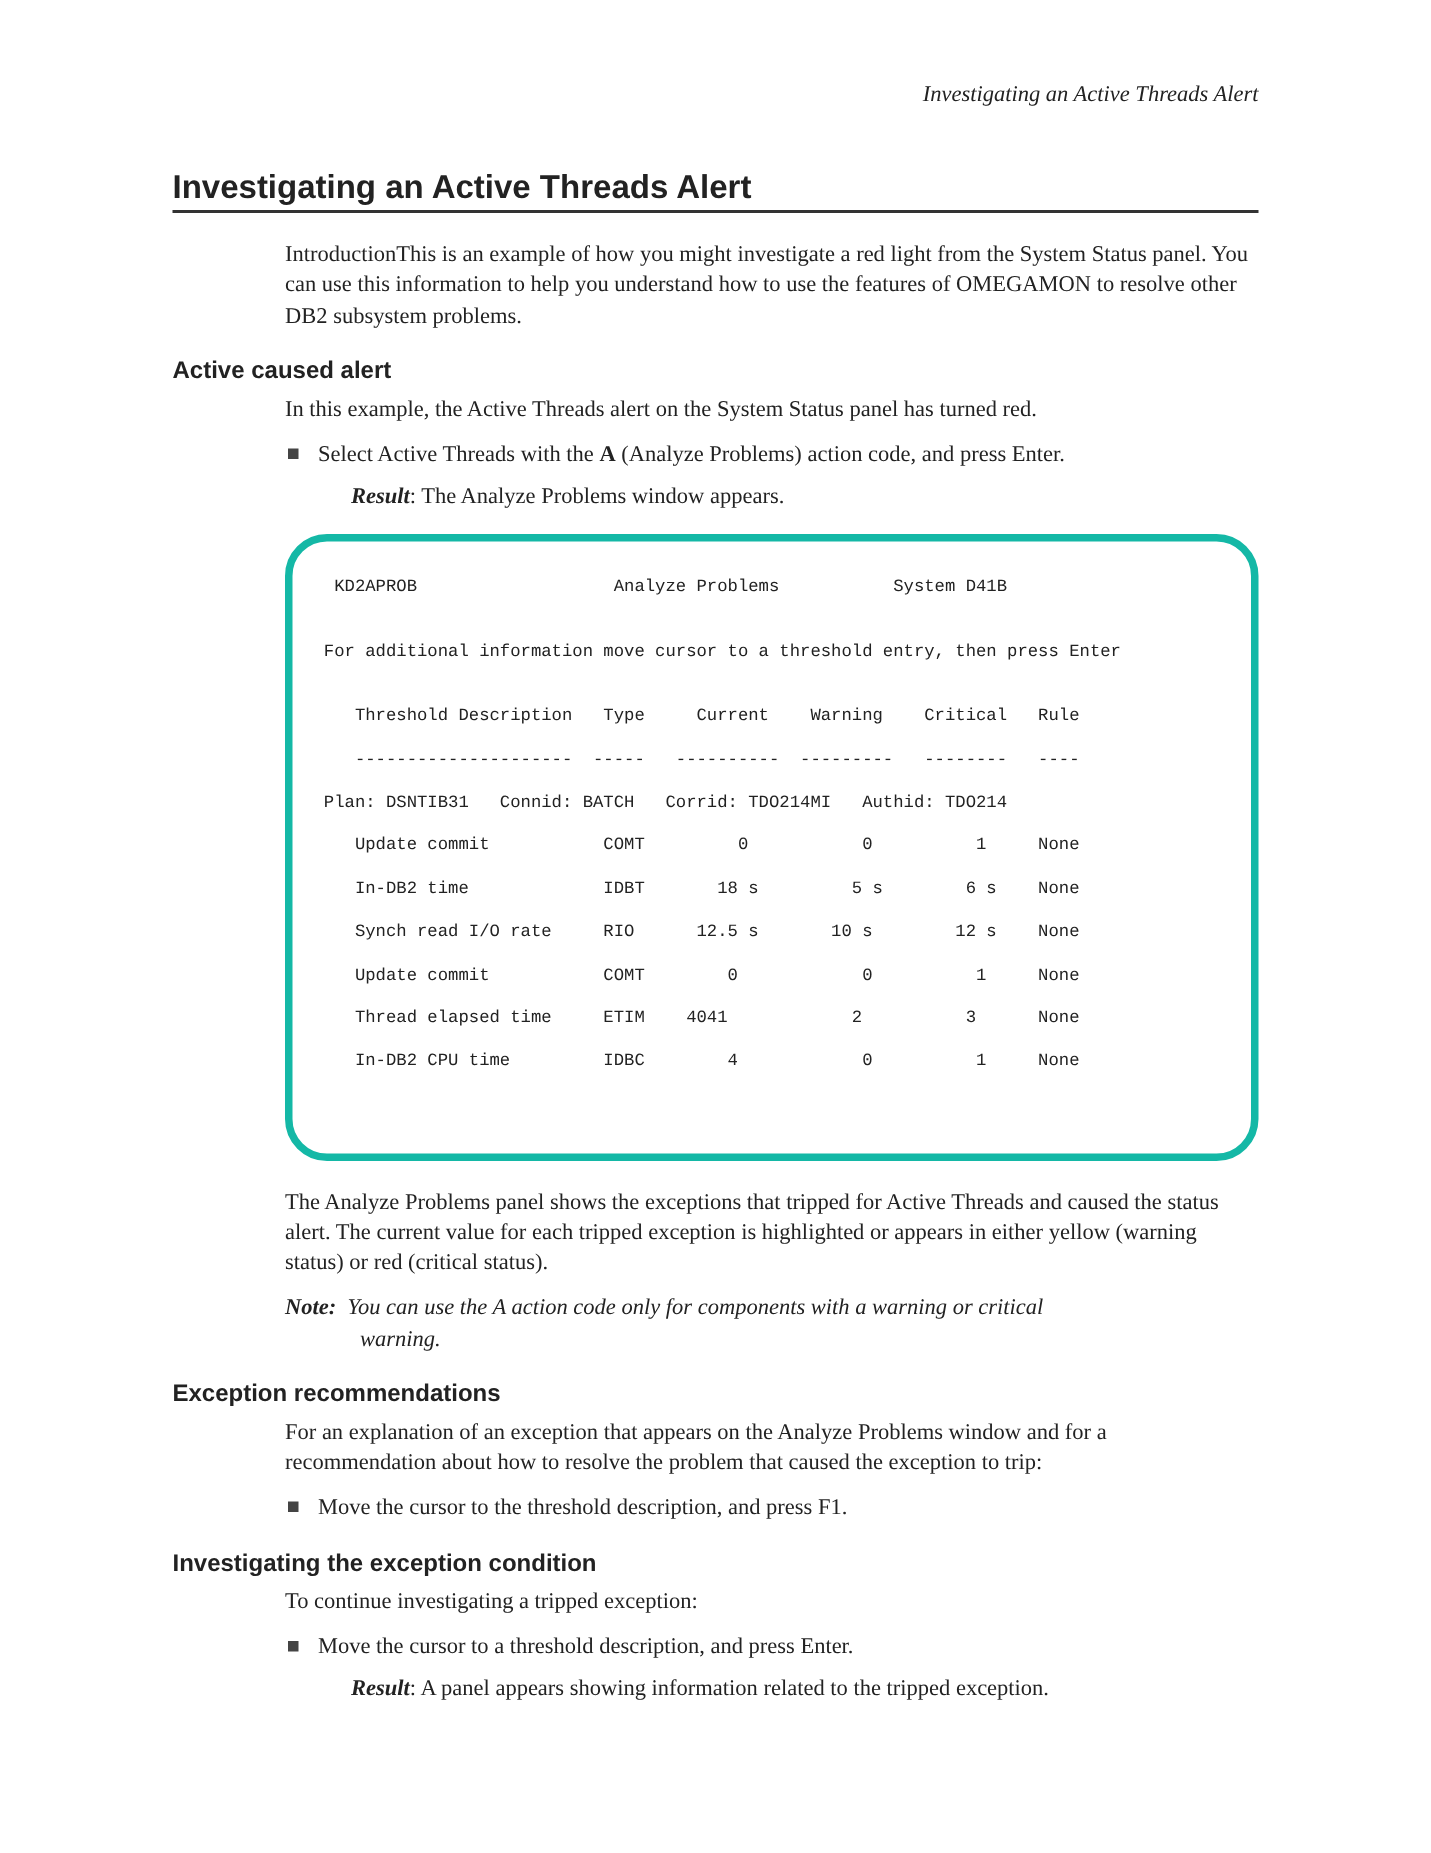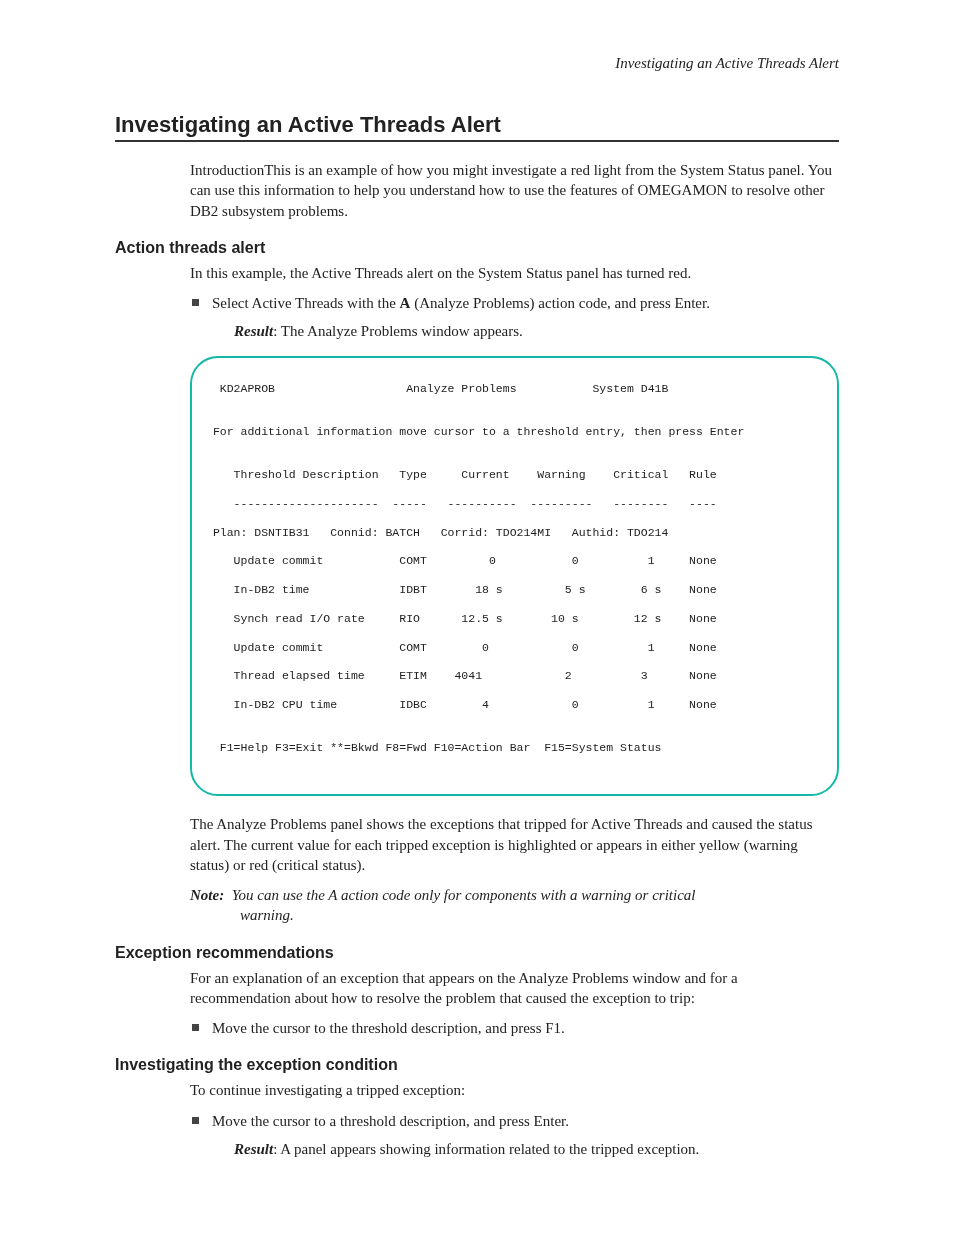--- a/index.html
+++ b/index.html
@@ -64,21 +64,21 @@
   }
   .result-line { margin: 8px 0 8px 22px; }
   .result-label { font-style: italic; font-weight: bold; text-align: right; }
   .note-block { margin: 10px 0 9px 0; }
   .note-label { font-style: italic; font-weight: bold; }
   .note-text { font-style: italic; display: inline; }
   .note-indent { margin-left: 50px; font-style: italic; }
   .terminal-wrap {
     margin: 14px 0 18px 0;
     padding: 10px 14px 10px 14px;
-    border: 2px solid #14b8a6;
+    border: 5px solid #14b8a6;
     border-radius: 28px;
     font-family: "Courier New", monospace;
     font-size: 11.5px;
     line-height: 1.25;
     white-space: pre;
     overflow: hidden;
   }
   .terminal-wrap .tline { white-space: pre; }
   .bold { font-weight: bold; }
 </style>
@@ -86,21 +86,21 @@
 <body>
 
 <div class="page">
 
   <div class="running-head">Investigating an Active Threads Alert</div>
 
   <h1 class="section-title">Investigating an Active Threads Alert</h1>
 
   <div class="body-block intro">IntroductionThis is an example of how you might investigate a red light from the System Status panel. You can use this information to help you understand how to use the features of OMEGAMON to resolve other DB2 subsystem problems.</div>
 
-  <h2 class="subhead">Action threads alert</h2>
+  <h2 class="subhead">Active caused alert</h2>
   <div class="body-block">
     <div class="para">In this example, the Active Threads alert on the System Status panel has turned red.</div>
     <ul class="square">
       <li>
         <span>Select Active Threads with the </span><span class="bold">A</span><span> (Analyze Problems) action code, and press Enter.</span>
         <div class="result-line">
           <span class="result-label">Result</span><span>: The Analyze Problems window appears.</span>
         </div>
       </li>
     </ul>
@@ -113,21 +113,20 @@
 <div class="tline">    Threshold Description   Type     Current    Warning    Critical   Rule</div>
 <div class="tline">    ---------------------  -----   ----------  ---------   --------   ----</div>
 <div class="tline"> Plan: DSNTIB31   Connid: BATCH   Corrid: TDO214MI   Authid: TDO214</div>
 <div class="tline">    Update commit           COMT         0           0          1     None</div>
 <div class="tline">    In-DB2 time             IDBT       18 s         5 s        6 s    None</div>
 <div class="tline">    Synch read I/O rate     RIO      12.5 s       10 s        12 s    None</div>
 <div class="tline">    Update commit           COMT        0            0          1     None</div>
 <div class="tline">    Thread elapsed time     ETIM    4041            2          3      None</div>
 <div class="tline">    In-DB2 CPU time         IDBC        4            0          1     None</div>
 <div class="tline"></div>
-<div class="tline">  F1=Help F3=Exit **=Bkwd F8=Fwd F10=Action Bar  F15=System Status</div>
     </div>
 
     <div class="para">The Analyze Problems panel shows the exceptions that tripped for Active Threads and caused the status alert. The current value for each tripped exception is highlighted or appears in either yellow (warning status) or red (critical status).</div>
 
     <div class="note-block">
       <span class="note-label">Note:</span>
       <span class="note-text">&nbsp;</span><span class="note-text">You can use the A action code only for components with a warning or critical</span>
       <div class="note-indent">warning.</div>
     </div>
   </div>

